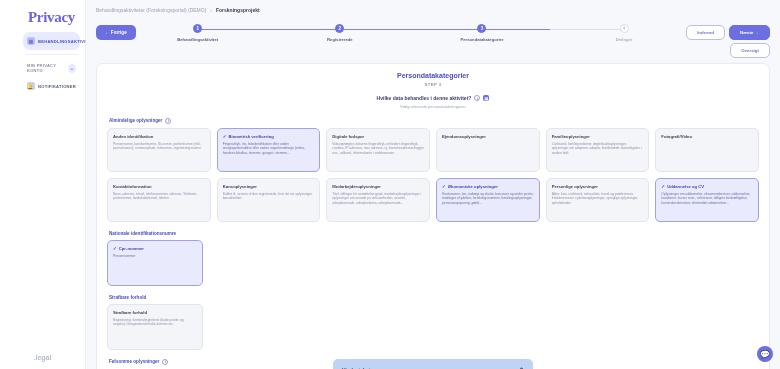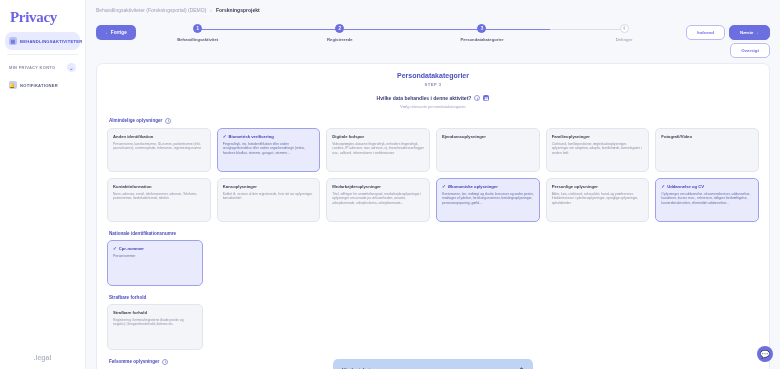--- a/index.html
+++ b/index.html
@@ -10,21 +10,21 @@
     background: #ffffff;
     color: #3a3f55;
   }
   .app { position: relative; width: 780px; height: 369px; display: flex; }
 
   
   .sidebar {
     width: 86px; height: 369px;
     background: #ffffff;
     border-right: 1px solid #eceef5;
-    padding: 6px 5px 0 5px;
+    padding: 6px 5px 0 23px;
     position: relative;
     flex: 0 0 86px;
   }
   .brand {
     font-size: 15px; font-weight: bold; letter-spacing: -0.3px;
     color: #6c63e0; padding: 3px 0 6px 5px;
     font-family: "Liberation Serif", serif;
   }
   .nav-item {
     display: flex; align-items: center; gap: 3px;

